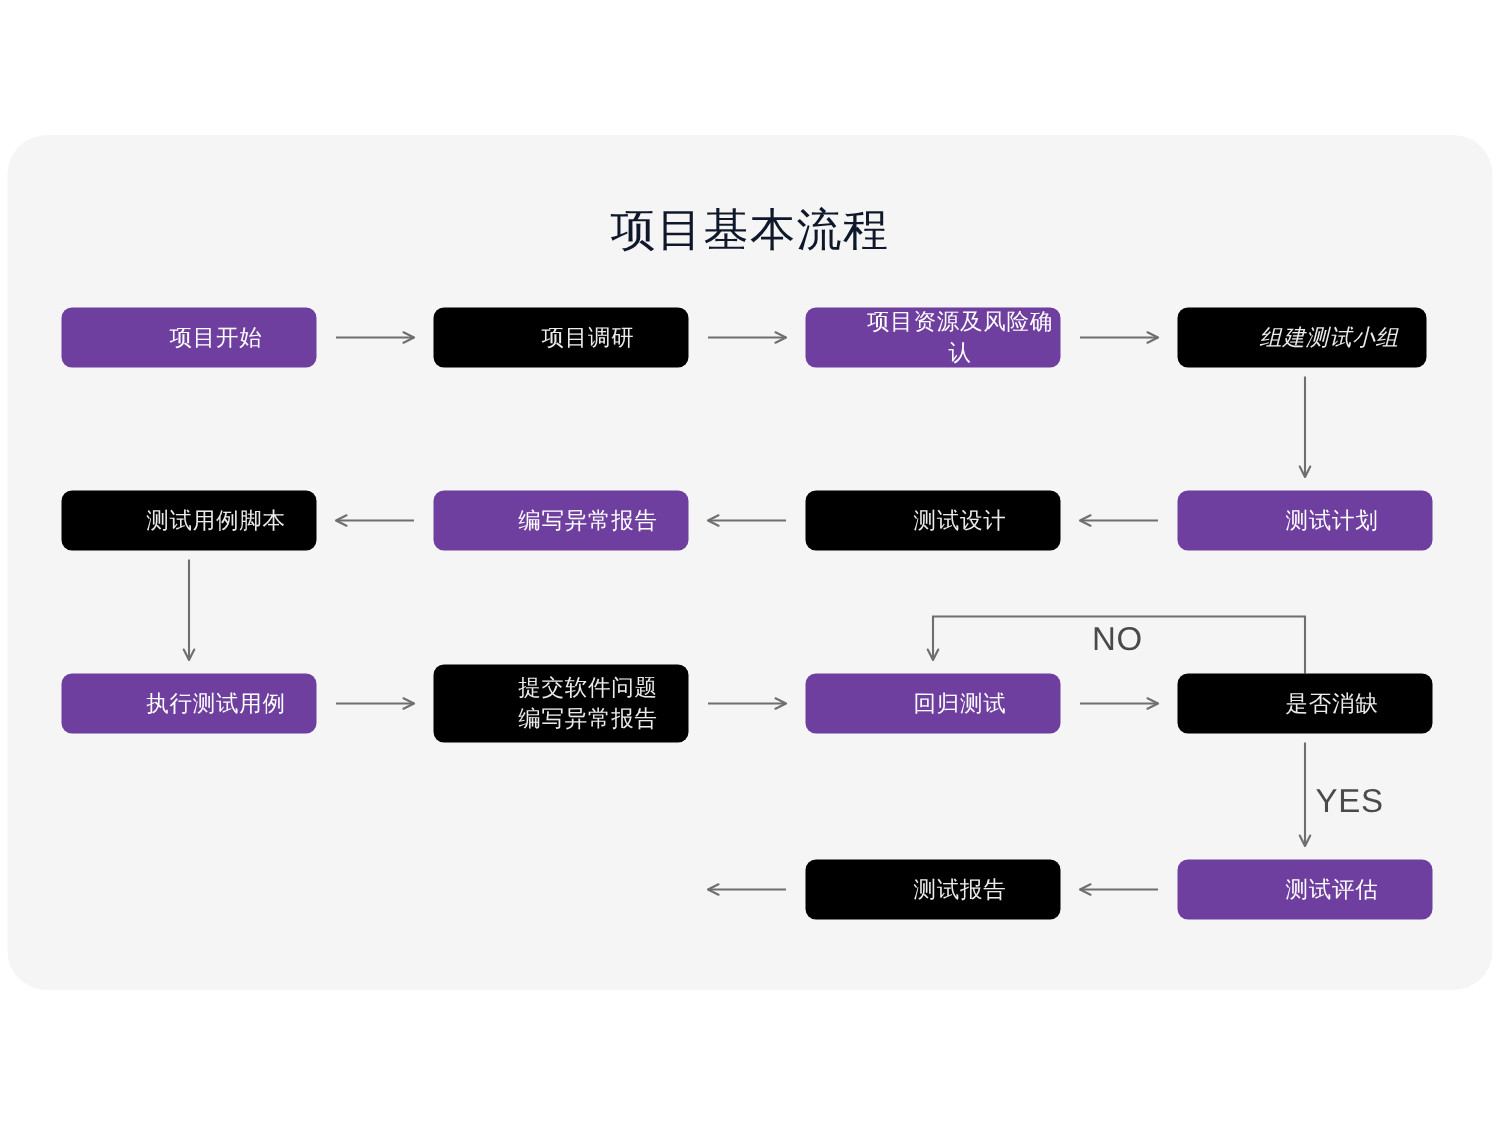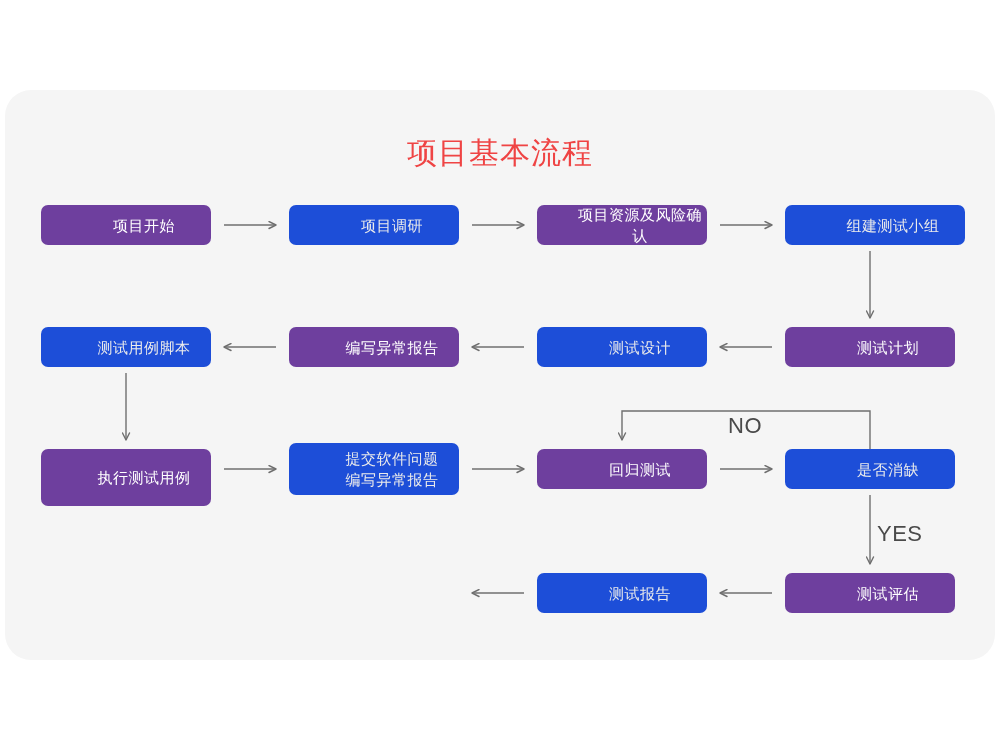--- a/index.html
+++ b/index.html
@@ -26,21 +26,21 @@
     background: #f5f5f5;
     border-radius: 26px;
   }
   .title {
     position: absolute;
     left: 0;
     top: 133px;
     width: 1000px;
     text-align: center;
     font-size: 30px;
-    color: #ef4444;
+    color: #0f172a;
     letter-spacing: 1px;
     font-weight: 400;
   }
   .node {
     position: absolute;
     box-sizing: border-box;
     border-radius: 7px;
     display: flex;
     align-items: center;
     justify-content: center;
@@ -49,21 +49,21 @@
     line-height: 21px;
     letter-spacing: 0.5px;
     white-space: pre-line;
     padding-left: 36px;
   }
   .node.purple {
     background: #6e3f9e;
     color: #ffffff;
   }
   .node.gray {
-    background: #1d4ed8;
+    background: #000000;
     color: #ebebeb;
   }
   svg.links {
     position: absolute;
     left: 0;
     top: 0;
     width: 1000px;
     height: 750px;
     pointer-events: none;
   }
@@ -112,28 +112,28 @@
       <line x1="870" y1="495" x2="870" y2="564" marker-end="url(#ah)"></line>
 
       <line x1="772" y1="593" x2="720" y2="593" marker-end="url(#ah)"></line>
       <line x1="524" y1="593" x2="472" y2="593" marker-end="url(#ah)"></line>
     </g>
   </svg>
 
   <div class="node purple" style="left:41px;  top:205px; width:170px; height:40px;">项目开始</div>
   <div class="node gray" style="left:289px; top:205px; width:170px; height:40px;">项目调研</div>
   <div class="node purple" style="left:537px; top:205px; width:170px; height:40px;">项目资源及风险确认</div>
-  <div class="node gray" style="left:785px; top:205px; width:180px; height:40px;">组建测试小组</div>
+  <div class="node gray" style="left:785px; top:205px; width:166px; height:40px;font-style:italic;">组建测试小组</div>
 
   <div class="node gray" style="left:41px;  top:327px; width:170px; height:40px;">测试用例脚本</div>
   <div class="node purple" style="left:289px; top:327px; width:170px; height:40px;">编写异常报告</div>
   <div class="node gray" style="left:537px; top:327px; width:170px; height:40px;">测试设计</div>
   <div class="node purple" style="left:785px; top:327px; width:170px; height:40px;">测试计划</div>
 
-  <div class="node purple" style="left:41px;  top:449px; width:170px; height:57px;">执行测试用例</div>
+  <div class="node purple" style="left:41px;  top:449px; width:170px; height:40px;">执行测试用例</div>
   <div class="node gray" style="left:289px; top:443px; width:170px; height:52px;">提交软件问题
 编写异常报告</div>
   <div class="node purple" style="left:537px; top:449px; width:170px; height:40px;">回归测试</div>
   <div class="node gray" style="left:785px; top:449px; width:170px; height:40px;">是否消缺</div>
 
   <div class="node gray" style="left:537px; top:573px; width:170px; height:40px;">测试报告</div>
   <div class="node purple" style="left:785px; top:573px; width:170px; height:40px;">测试评估</div>
 
   <div class="edge-label" style="left:728px; top:413px;">NO</div>
   <div class="edge-label" style="left:877px; top:521px;">YES</div>

